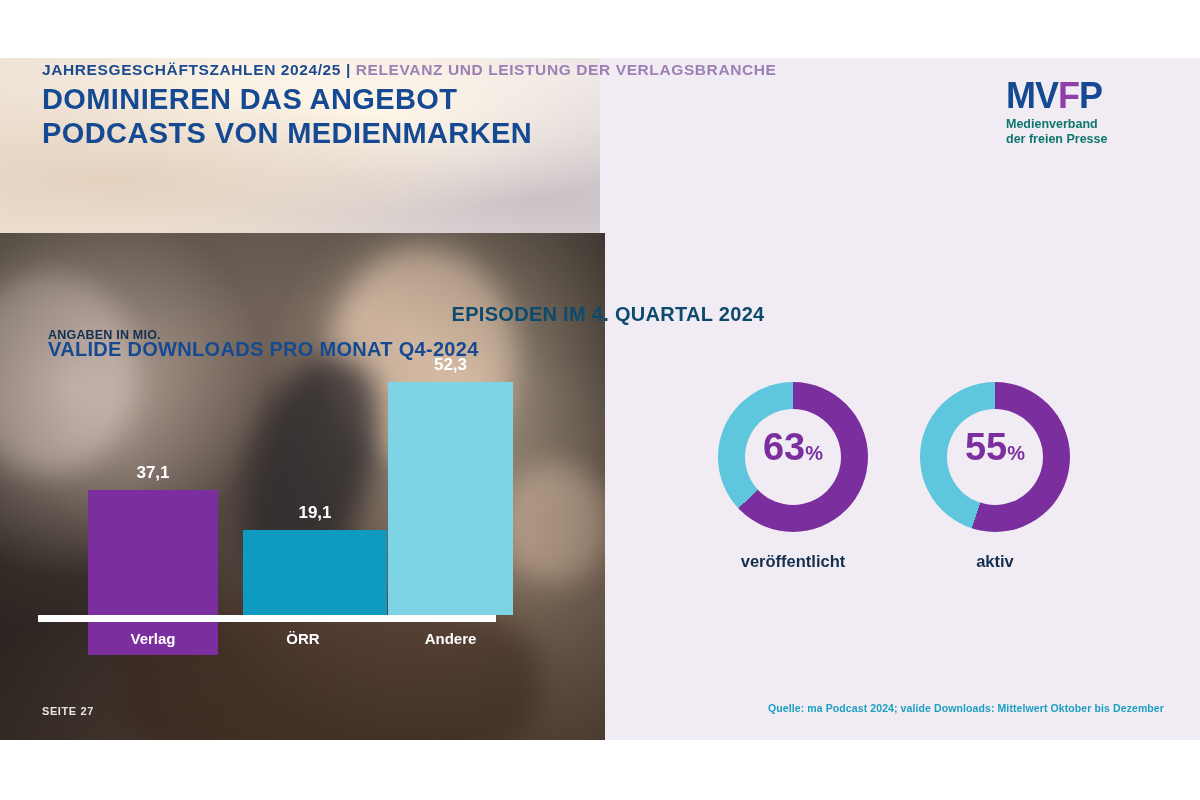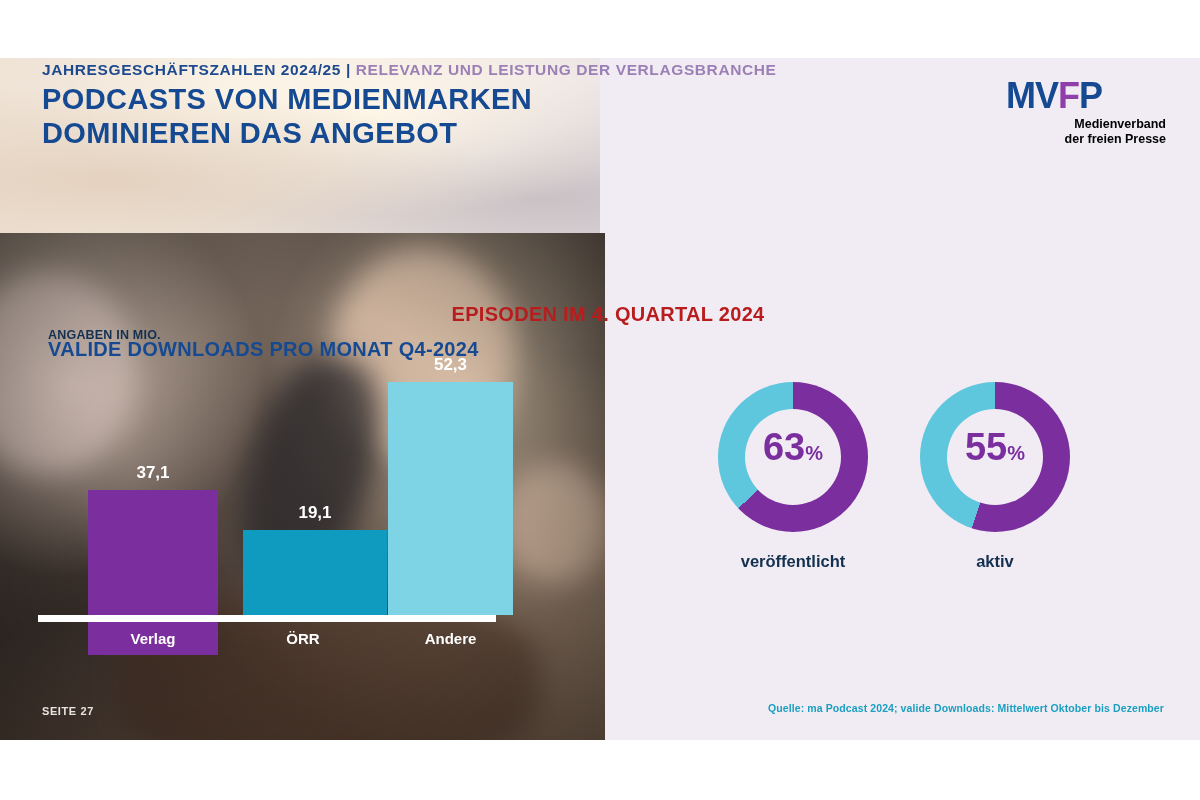--- a/index.html
+++ b/index.html
@@ -76,23 +76,22 @@
     letter-spacing: -1px;
     line-height: 36px;
   }
   .logo-main .mv { color: #154a93; margin-top: 17px; }
   .logo-main .f  { color: #8e3fa8; }
   .logo-main .p  { color: #154a93; }
   .logo-sub {
     margin-top: 3px;
     font-size: 12.5px;
     font-weight: bold;
-    color: #000000;
+    color: #0f766e;
     line-height: 15px;
-    text-align: right;
   }
 
   
   .photo-panel {
     position: absolute;
     left: 0; top: 233px;
     width: 605px; height: 507px;
     overflow: hidden;
     background: #2d2622;
   }
@@ -215,21 +214,21 @@
     letter-spacing: 0.6px;
   }
 
   
   .right-title {
     position: absolute;
     left: 0; right: 0; top: 303px;
     text-align: center;
     font-size: 20px;
     font-weight: bold;
-    color: #b91c1c;
+    color: #0c4a6e;
     letter-spacing: 0.3px;
     padding-left: 16px;
   }
   .donut-group {
     position: absolute;
     top: 382px;
     width: 150px;
     text-align: center;
   }
   .donut {
@@ -289,22 +288,22 @@
 
   <div class="header-strip">
     <div class="header-photo"></div>
   </div>
 
   <div class="kicker">
     <span class="k1">JAHRESGESCHÄFTSZAHLEN 2024/25 | </span><span class="k2">RELEVANZ UND LEISTUNG DER VERLAGSBRANCHE</span>
   </div>
 
   <div class="headline">
+    <div>DOMINIEREN DAS ANGEBOT</div>
     <div>PODCASTS VON MEDIENMARKEN</div>
-    <div>DOMINIEREN DAS ANGEBOT</div>
   </div>
 
   <div class="logo">
     <div class="logo-main">
       <span class="mv">MV</span><span class="f">F</span><span class="p">P</span>
     </div>
     <div class="logo-sub">
       <div>Medienverband</div>
       <div>der freien Presse</div>
     </div>

